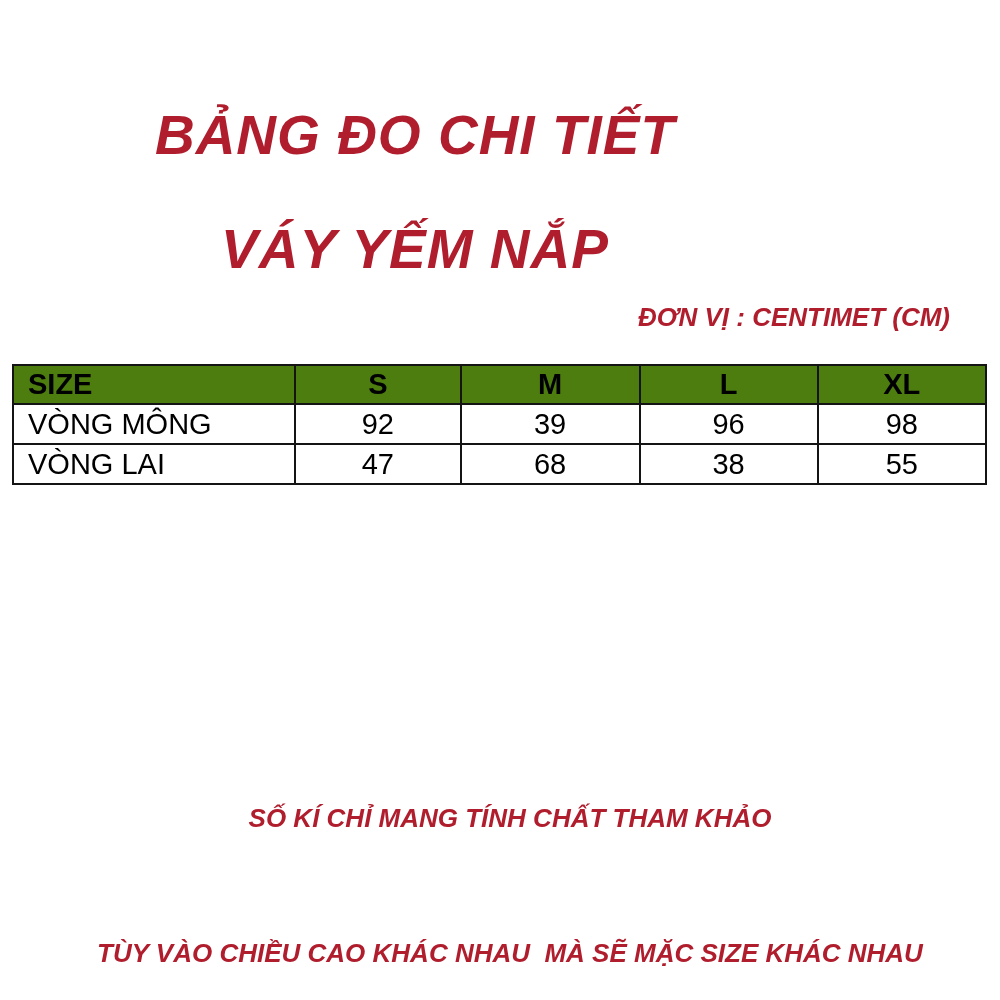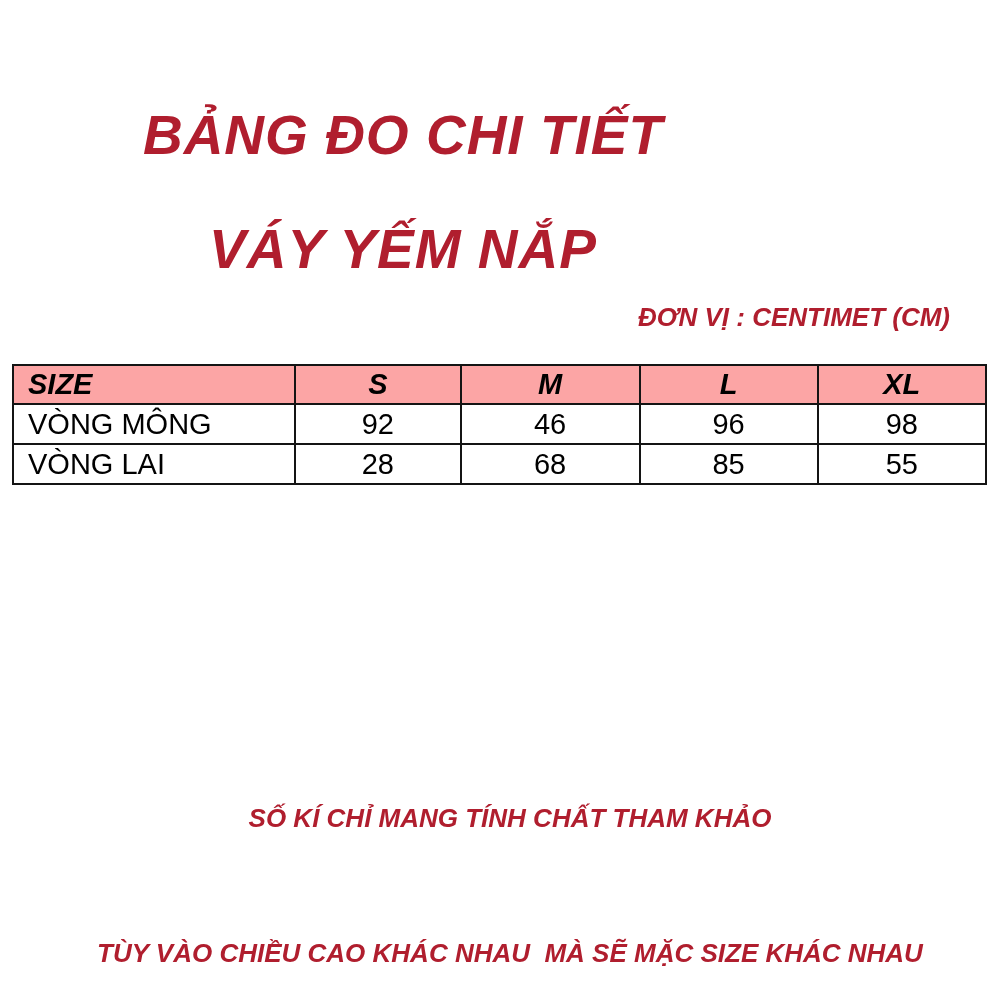--- a/index.html
+++ b/index.html
@@ -10,21 +10,21 @@
     width: 1000px;
     height: 1000px;
     background: #ffffff;
     font-family: "Liberation Sans", sans-serif;
     position: relative;
     overflow: hidden;
     color: #000;
   }
   .title-line {
     position: absolute;
-    left: 3px;
+    left: 15px;
     width: 800px;
     text-align: center;
     font-size: 55px;
     font-weight: bold;
     font-style: italic;
     color: #B01E2E;
     letter-spacing: 1px;
     line-height: 70px;
     white-space: nowrap;
   }
@@ -55,24 +55,23 @@
     border: 2px solid #141414;
     height: 38px;
     padding: 0;
     text-align: center;
     vertical-align: middle;
     font-weight: normal;
     overflow: hidden;
     white-space: nowrap;
   }
   table.size-table thead th {
-    background: #fca5a5;
+    background: #4d7c0f;
     font-weight: bold;
     height: 37px;
-    font-style: italic;
   }
   table.size-table thead th.label-cell,
   table.size-table td.label-cell {
     text-align: left;
     padding-left: 14px;
   }
   table.size-table b { font-weight: bold; }
 
   .notes {
     position: absolute;
@@ -112,29 +111,29 @@
       <th>S</th>
       <th>M</th>
       <th>L</th>
       <th>XL</th>
     </tr>
   </thead>
   <tbody>
       <tr>
         <td class="label-cell">VÒNG MÔNG</td>
         <td>92</td>
-        <td>46</td>
+        <td>39</td>
         <td>96</td>
         <td>98</td>
       </tr>
       <tr>
         <td class="label-cell">VÒNG LAI</td>
-        <td>28</td>
+        <td>47</td>
         <td>68</td>
-        <td>85</td>
+        <td>38</td>
         <td>55</td>
       </tr>
     </tbody>
 </table>
 
 <div class="notes">
   <div>SỐ KÍ CHỈ MANG TÍNH CHẤT THAM KHẢO</div>
   <div>TÙY VÀO CHIỀU CAO KHÁC NHAU  MÀ SẼ MẶC SIZE KHÁC NHAU</div>
   
 </div>

